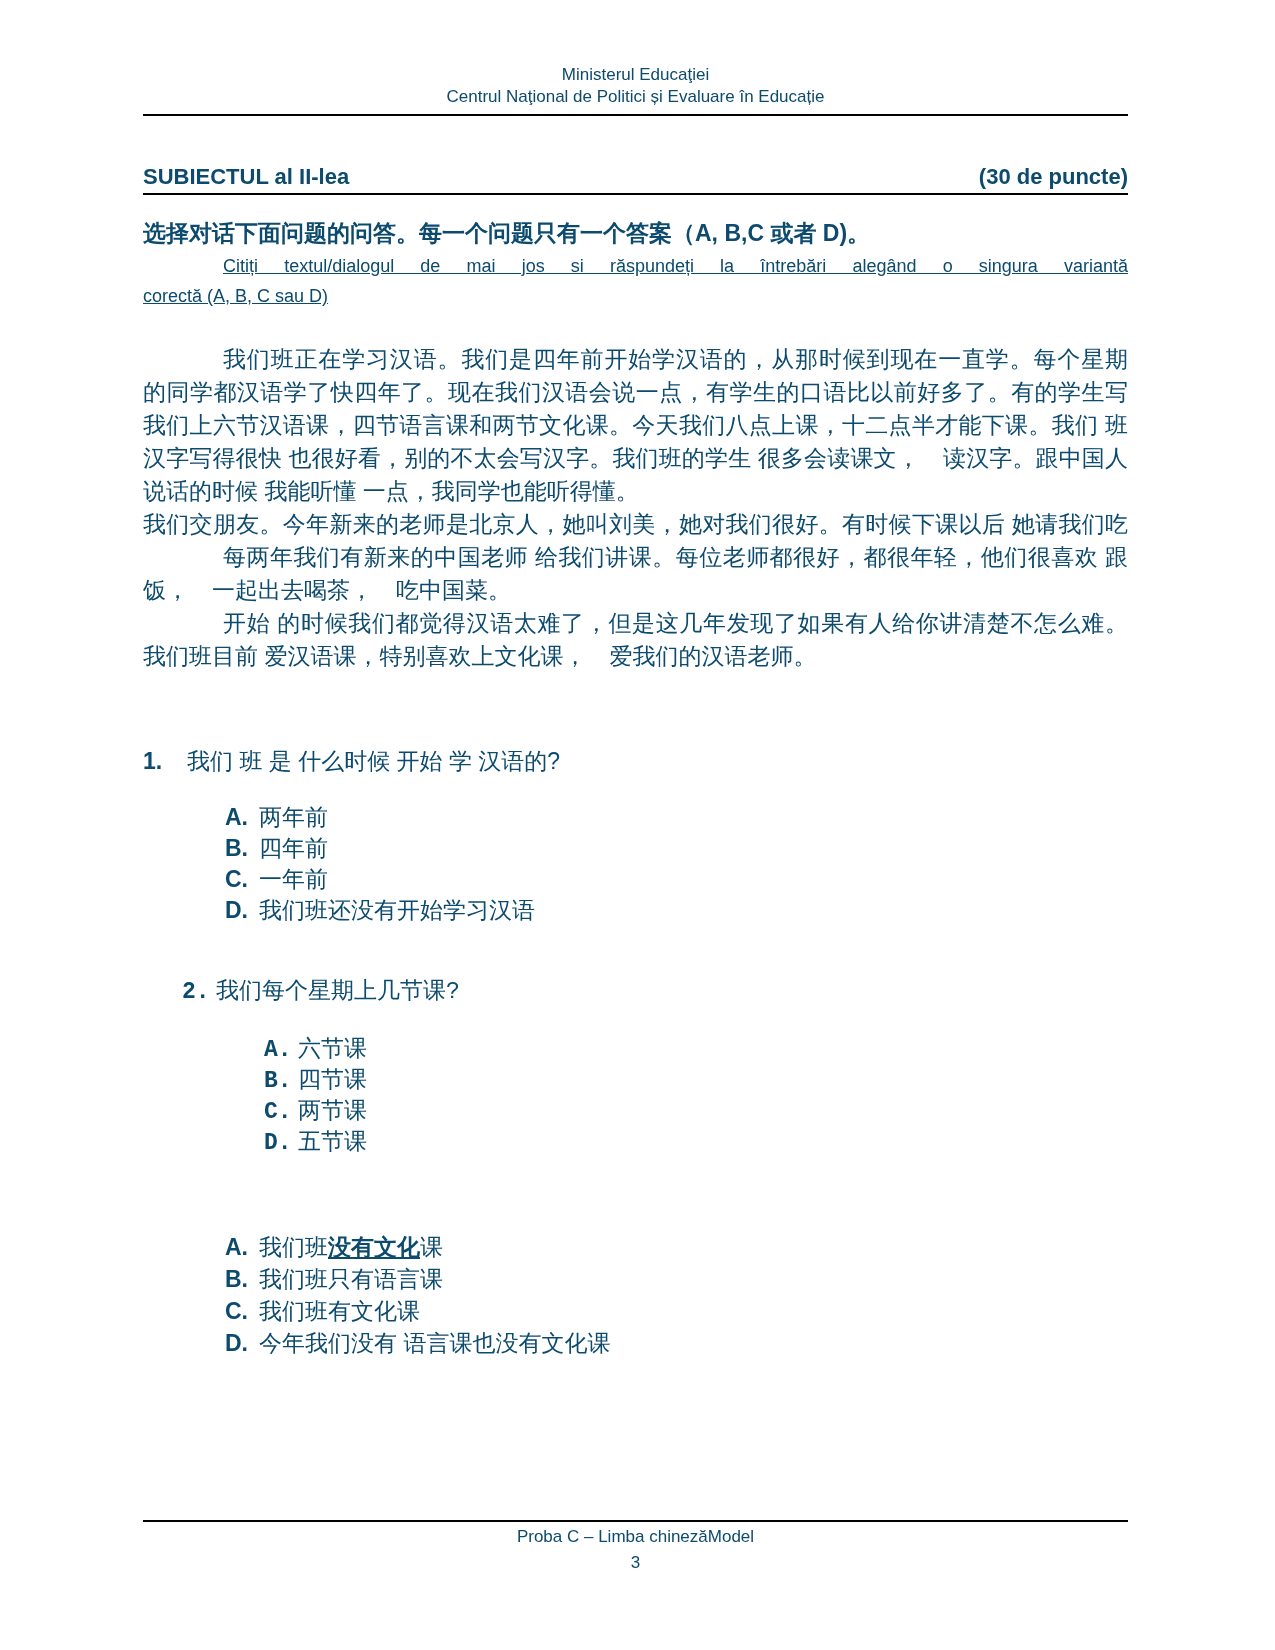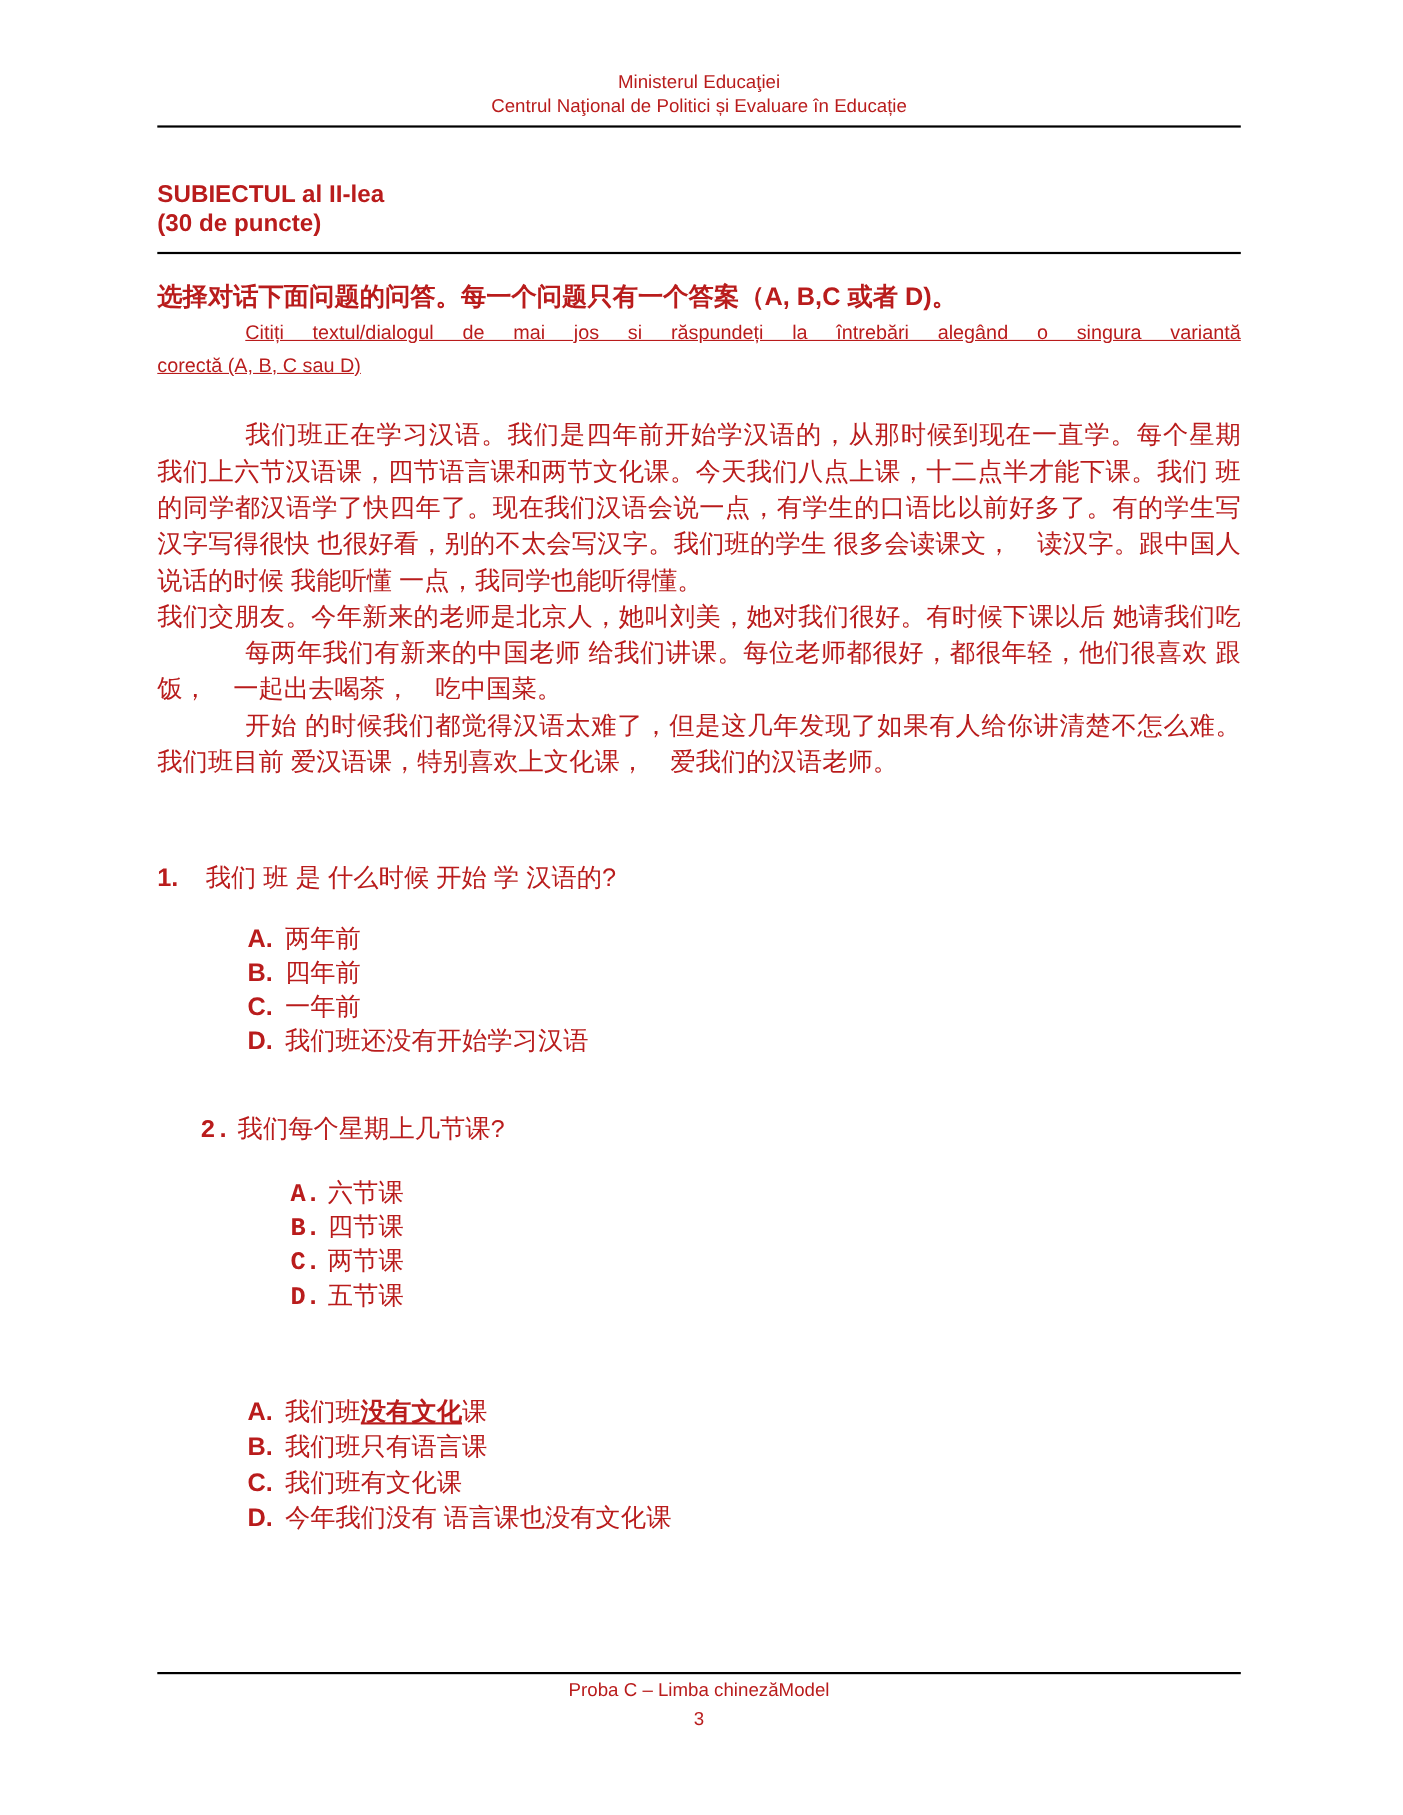--- a/index.html
+++ b/index.html
@@ -1,34 +1,34 @@
 <!DOCTYPE html>
 <html><head>
 <meta charset="utf-8">
 <style>
   html,body { margin:0; padding:0; background:#ffffff; }
   .page {
     position:relative;
     width:1275px; height:1650px;
     margin:0 auto;
     background:#ffffff;
-    color:#b91c1c;
+    color:#0c4a6e;
     font-family:"Liberation Sans","DejaVu Sans",sans-serif;
     box-sizing:border-box;
     padding:64px 147px 0 143px;
     overflow:hidden;
   }
   .doc-header { text-align:center; font-size:17px; line-height:22px; }
   .header-rule { border-bottom:2px solid #000; margin-top:6px; height:0; }
 
   .subject-row {
     display:flex; justify-content:space-between; align-items:baseline;
     margin-top:48px;
     font-size:22px; line-height:26px; font-weight:bold;
-    border-bottom:2px solid #000; padding-bottom:13px;flex-direction:column;
+    border-bottom:2px solid #000; padding-bottom:3px;
   }
 
   .instr-zh { margin-top:22px; font-size:23px; line-height:32px; font-weight:bold; }
 
   .intro-ro { margin-top:2px; font-size:18px; line-height:30px; text-align:justify;text-decoration:underline; }
   .intro-ro .l1 { text-indent:80px; text-align-last:justify; }
   .intro-ro .l2 { text-align-last:left; }
 
   .passage { margin-top:32px; font-size:23px; line-height:33px; }
   .pline { text-align:justify; }
@@ -75,22 +75,22 @@
 
   <div class="instr-zh">选择对话下面问题的问答。每一个问题只有一个答案（A, B,C 或者 D)。</div>
 
   <div class="intro-ro">
     <div class="l1">Citiți textul/dialogul de mai jos si răspundeți la întrebări alegând o singura variantă</div>
     <div class="l2">corectă (A, B, C sau D)</div>
   </div>
 
   <div class="passage">
     <div class="pline ind fill">我们班正在学习汉语。我们是四年前开始学汉语的，从那时候到现在一直学。每个星期</div>
+    <div class="pline fill">的同学都汉语学了快四年了。现在我们汉语会说一点，有学生的口语比以前好多了。有的学生写</div>
     <div class="pline fill">我们上六节汉语课，四节语言课和两节文化课。今天我们八点上课，十二点半才能下课。我们 班</div>
-    <div class="pline fill">的同学都汉语学了快四年了。现在我们汉语会说一点，有学生的口语比以前好多了。有的学生写</div>
     <div class="pline fill">汉字写得很快 也很好看，别的不太会写汉字。我们班的学生 很多会读课文，　读汉字。跟中国人</div>
     <div class="pline">说话的时候 我能听懂 一点，我同学也能听得懂。</div>
     <div class="pline fill">我们交朋友。今年新来的老师是北京人，她叫刘美，她对我们很好。有时候下课以后 她请我们吃</div>
     <div class="pline ind fill">每两年我们有新来的中国老师 给我们讲课。每位老师都很好，都很年轻，他们很喜欢 跟</div>
     <div class="pline">饭，　一起出去喝茶，　吃中国菜。</div>
     <div class="pline ind fill">开始 的时候我们都觉得汉语太难了，但是这几年发现了如果有人给你讲清楚不怎么难。</div>
     <div class="pline">我们班目前 爱汉语课，特别喜欢上文化课，　爱我们的汉语老师。</div>
   </div>
 
   <div class="question q1">

